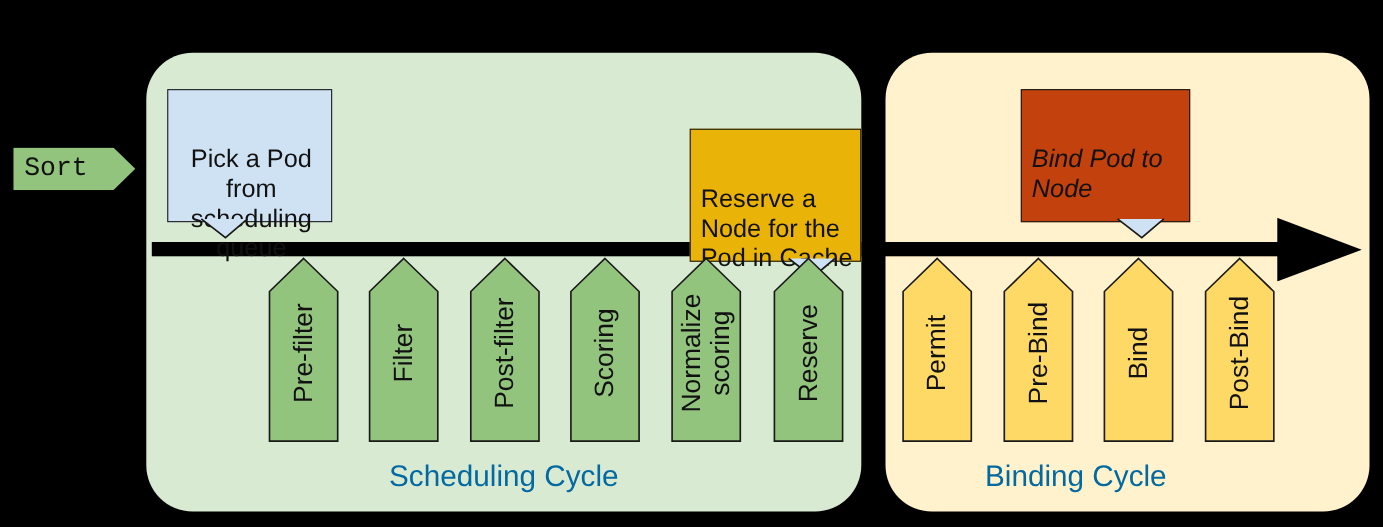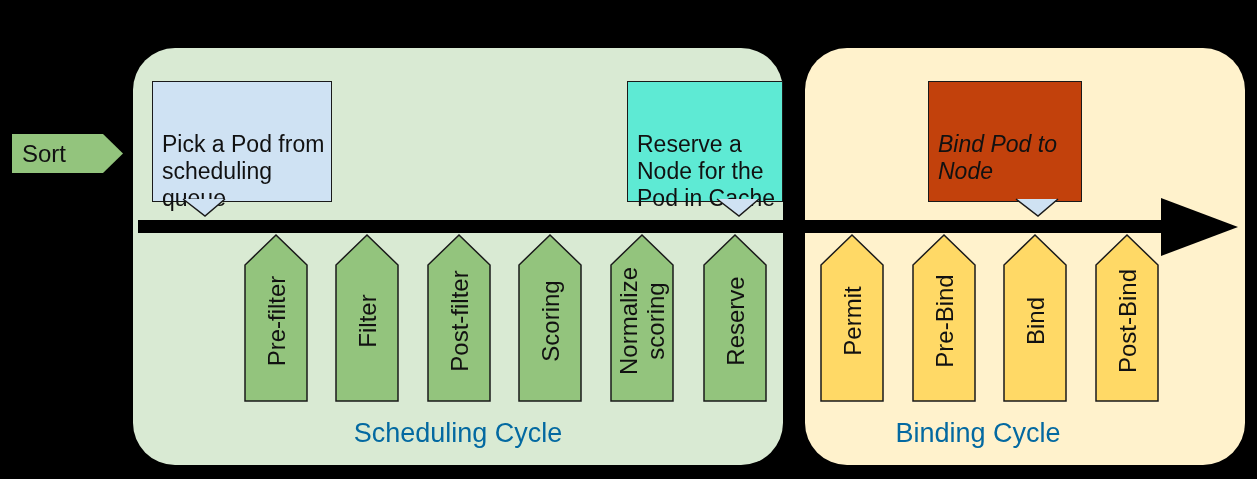--- a/index.html
+++ b/index.html
@@ -31,30 +31,30 @@
     position:absolute; left:1161px; top:198px; width:77px; height:58px;
     clip-path:polygon(0 0, 100% 50%, 0 100%);
   }
 
   .sort-arrow {
     position:absolute; left:12px; top:134px; width:111px; height:39px;
     clip-path:polygon(0 0, 82% 0, 100% 50%, 82% 100%, 0 100%);
     display:flex; align-items:center;
   }
   .sort-arrow .label {
-    padding-left:10px; font-size:24px; color:#111;
+    padding-left:10px; font-size:24px; color:#111;font-family:Liberation Mono, monospace;
   }
 
   .callout {
     position:absolute; top:81px; height:121px;
     border:1.5px solid #1a1a1a;
     padding:22px 6px 0 9px;
     font-size:23px; line-height:27px; white-space:pre-line; color:#111;
   }
-  .callout.c1 { left:152px; width:180px; }
+  .callout.c1 { left:152px; width:150px;text-align:center; }
   .callout.c2 { left:627px; width:156px; }
   .callout.c3 { left:928px; width:154px; }
   .callout-tail {
     position:absolute; top:calc(100% - 2px); width:44px; height:19px;
     overflow:visible; display:block;
   }
   .c1 .callout-tail { left:29px; }
   .c2 .callout-tail { left:88px; }
   .c3 .callout-tail { left:86px; }
 
@@ -92,21 +92,21 @@
 
   <div class="callout c1" style="background: rgb(207, 226, 243); border-color: rgb(26, 26, 26);">
     <span>Pick a Pod from
 scheduling
 queue</span>
     <svg class="callout-tail" viewBox="0 0 44 19" width="44" height="19">
       <path d="M1 0 L23 17 L43 0" stroke-width="1.5" stroke="#1a1a1a" fill="#cfe2f3"></path>
     </svg>
   </div>
 
-  <div class="callout c2" style="background: #5eead4; border-color: rgb(26, 26, 26);">
+  <div class="callout c2" style="background: #eab308; border-color: rgb(26, 26, 26); margin-top: 36px;">
     <span>Reserve a
 Node for the
 Pod in Cache</span>
     <svg class="callout-tail" viewBox="0 0 44 19" width="44" height="19">
       <path d="M1 0 L23 17 L43 0" stroke-width="1.5" stroke="#1a1a1a" fill="#cfe2f3"></path>
     </svg>
   </div>
 
   <div class="callout c3" style="background: #c2410c; border-color: rgb(26, 26, 26); font-style: italic;">
     <span>Bind Pod to

